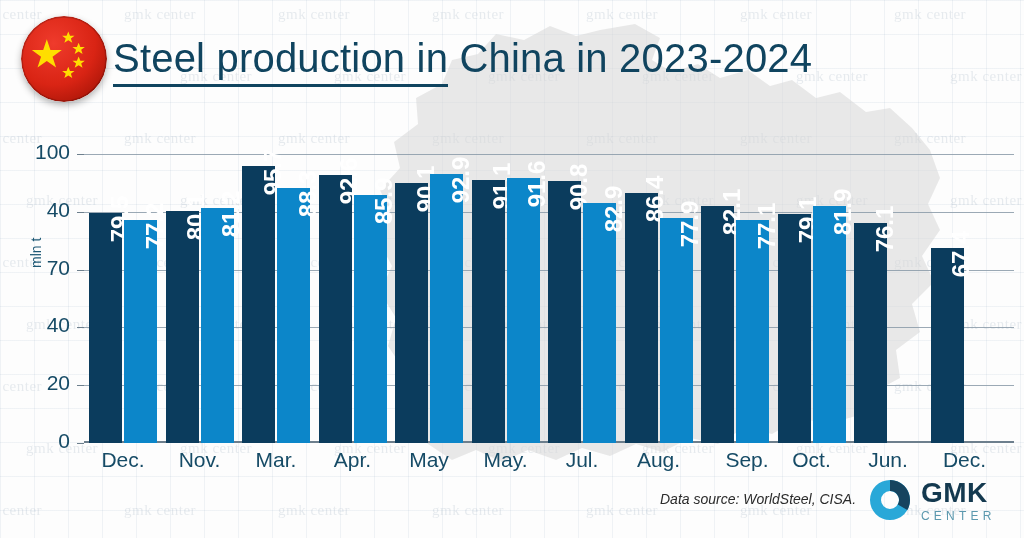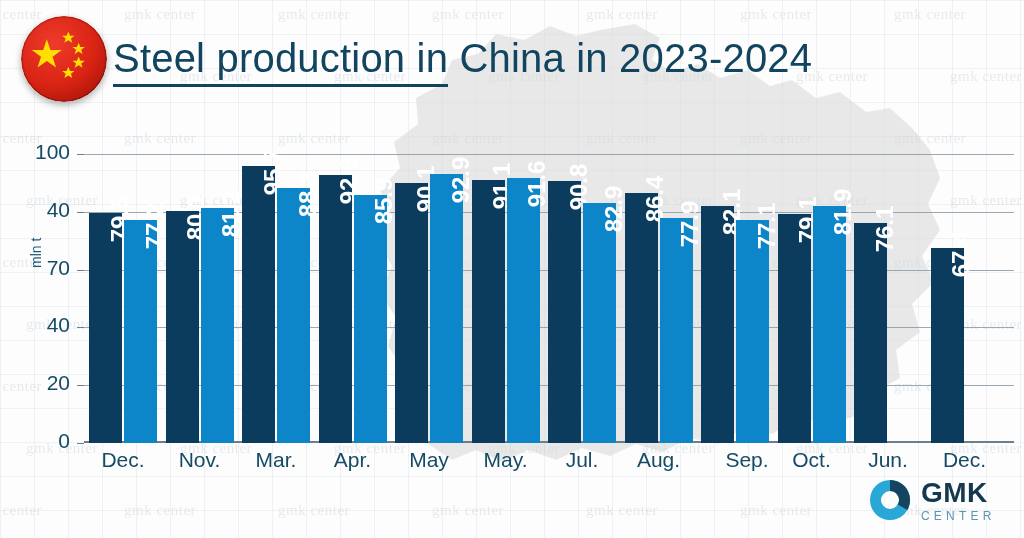--- a/index.html
+++ b/index.html
@@ -446,20 +446,21 @@
       </div>
       <div class="group" style="left: 846.5px; width: 68px;">
         <div class="bar y2023" style="height: 194.853px; background: rgb(11, 60, 93);">
           <span class="bar-value">67.4</span>
         </div>
         <div class="xtick-label" style="left: 0px;">Dec.</div>
       </div>
     </div>
 
 
+  <div class="source">Data source: WorldSteel, CISA.</div>
 
   <div class="logo">
     <svg width="44" height="44" viewBox="0 0 44 44">
       <path d="M22 2 A20 20 0 1 0 22 42 A20 20 0 1 0 22 2 Z M22 13 A9 9 0 1 1 22 31 A9 9 0 1 1 22 13 Z" fill="#29a8d8" fill-rule="evenodd"></path>
       <path d="M22 2 A20 20 0 0 1 39.3 32 L29.8 26.5 A9 9 0 0 0 22 13 Z" fill="#16445f"></path>
     </svg>
     <span class="logo-text">
       <span class="logo-gmk">GMK</span>
       <span class="logo-center">CENTER</span>
     </span>

